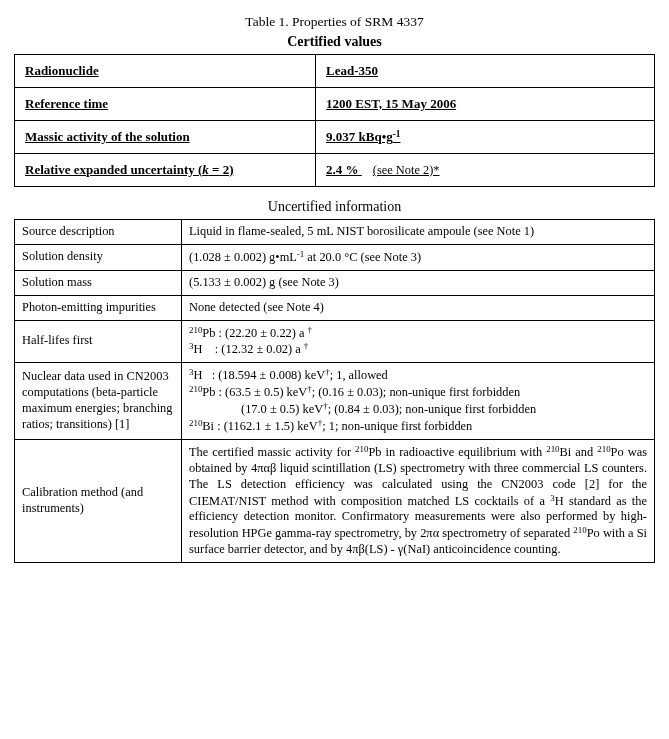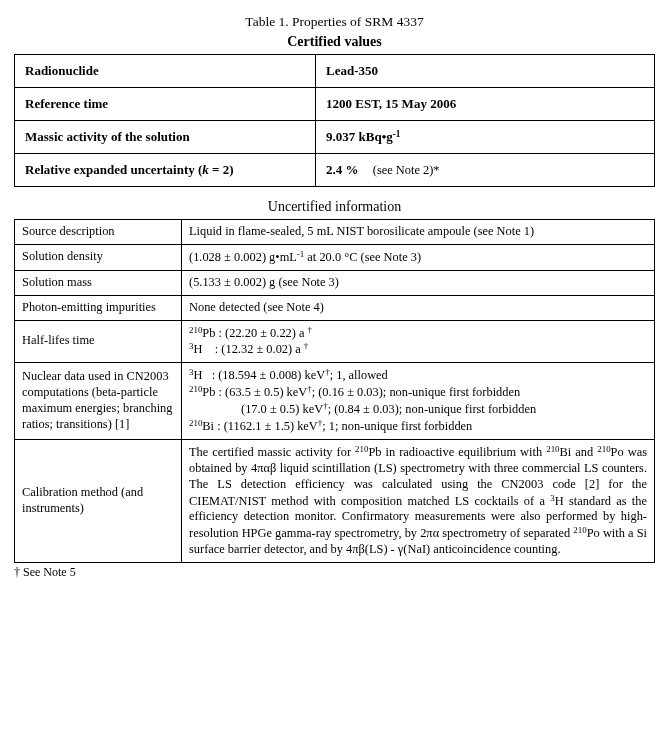--- a/index.html
+++ b/index.html
@@ -39,20 +39,21 @@
     margin-top: 12px;
     margin-bottom: 4px;
   }
   table {
     border-collapse: collapse;
     width: 100%;
     table-layout: fixed;
   }
   table.certified {
     border: 1.6px solid #000;
+    text-decoration: underline;
   }
   table.certified td {
     border: 1px solid #000;
     padding: 5px 8px 5px 10px;
     font-weight: bold;
     font-size: 13px;
     vertical-align: middle;
     height: 22px;
   }
   table.certified td.lbl {
@@ -140,21 +141,21 @@
       </tr>
       <tr>
         <td class="lbl">Solution mass</td>
         <td>(5.133 ± 0.002) g  (see Note 3)</td>
       </tr>
       <tr>
         <td class="lbl">Photon-emitting impurities</td>
         <td>None detected (see Note 4)</td>
       </tr>
       <tr>
-        <td class="lbl">Half-lifes time</td>
+        <td class="lbl">Half-lifes first</td>
         <td>
             <span class="nd-line"><sup>210</sup>Pb : (22.20 ± 0.22) a <sup>†</sup></span>
             <span class="nd-line"><sup>3</sup>H&nbsp;&nbsp;&nbsp; : (12.32 ± 0.02) a <sup>†</sup></span>
           </td>
       </tr>
       <tr>
         <td class="lbl topal">Nuclear data used in CN2003 computations (beta-particle maximum energies; branching ratios; transitions) [1]</td>
         <td class="topal">
             <span class="nd-line"><sup>3</sup>H&nbsp;&nbsp; : (18.594 ± 0.008) keV<sup>†</sup>; 1, allowed</span>
             <span class="nd-line"><sup>210</sup>Pb : (63.5 ± 0.5) keV<sup>†</sup>; (0.16 ± 0.03); non-unique first forbidden</span>
@@ -162,15 +163,14 @@
             <span class="nd-line"><sup>210</sup>Bi : (1162.1 ± 1.5) keV<sup>†</sup>; 1; non-unique first forbidden</span>
           </td>
       </tr>
       <tr>
         <td class="lbl">Calibration method (and instruments)</td>
         <td class="cal-para">The certified massic activity for <sup>210</sup>Pb in radioactive equilibrium with <sup>210</sup>Bi and <sup>210</sup>Po was obtained by 4παβ liquid scintillation (LS) spectrometry with three commercial LS counters.  The LS detection efficiency was calculated using the CN2003 code [2] for the CIEMAT/NIST method with composition matched LS cocktails of a <sup>3</sup>H standard as the efficiency detection monitor.  Confirmatory measurements were also performed by high-resolution HPGe gamma-ray spectrometry, by 2πα spectrometry of separated <sup>210</sup>Po with a Si surface barrier detector, and by 4πβ(LS) - γ(NaI) anticoincidence counting.</td>
       </tr>
     </tbody>
   </table>
 
-  <div class="footline">† See Note 5</div>
 
 </div>
 
 </body></html>

